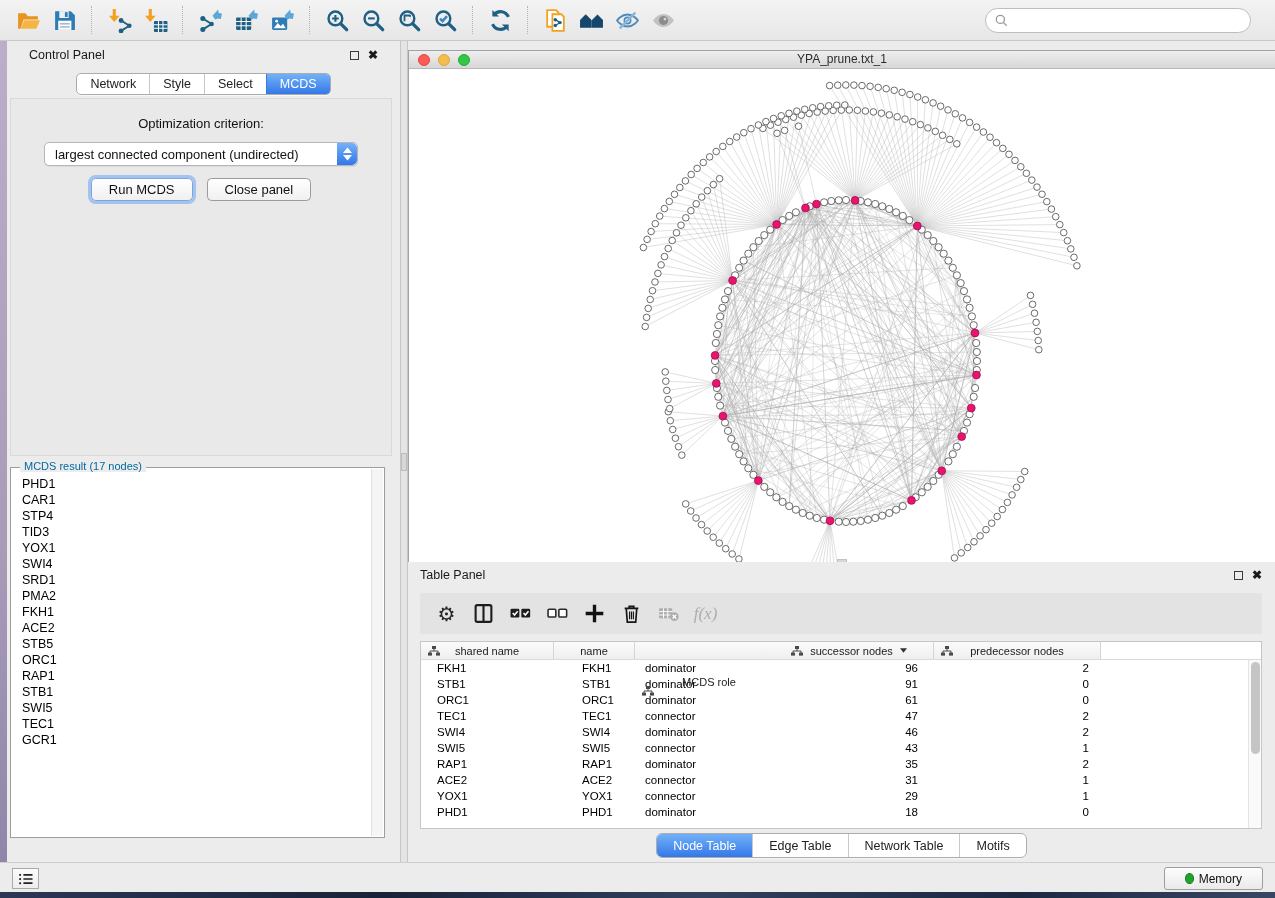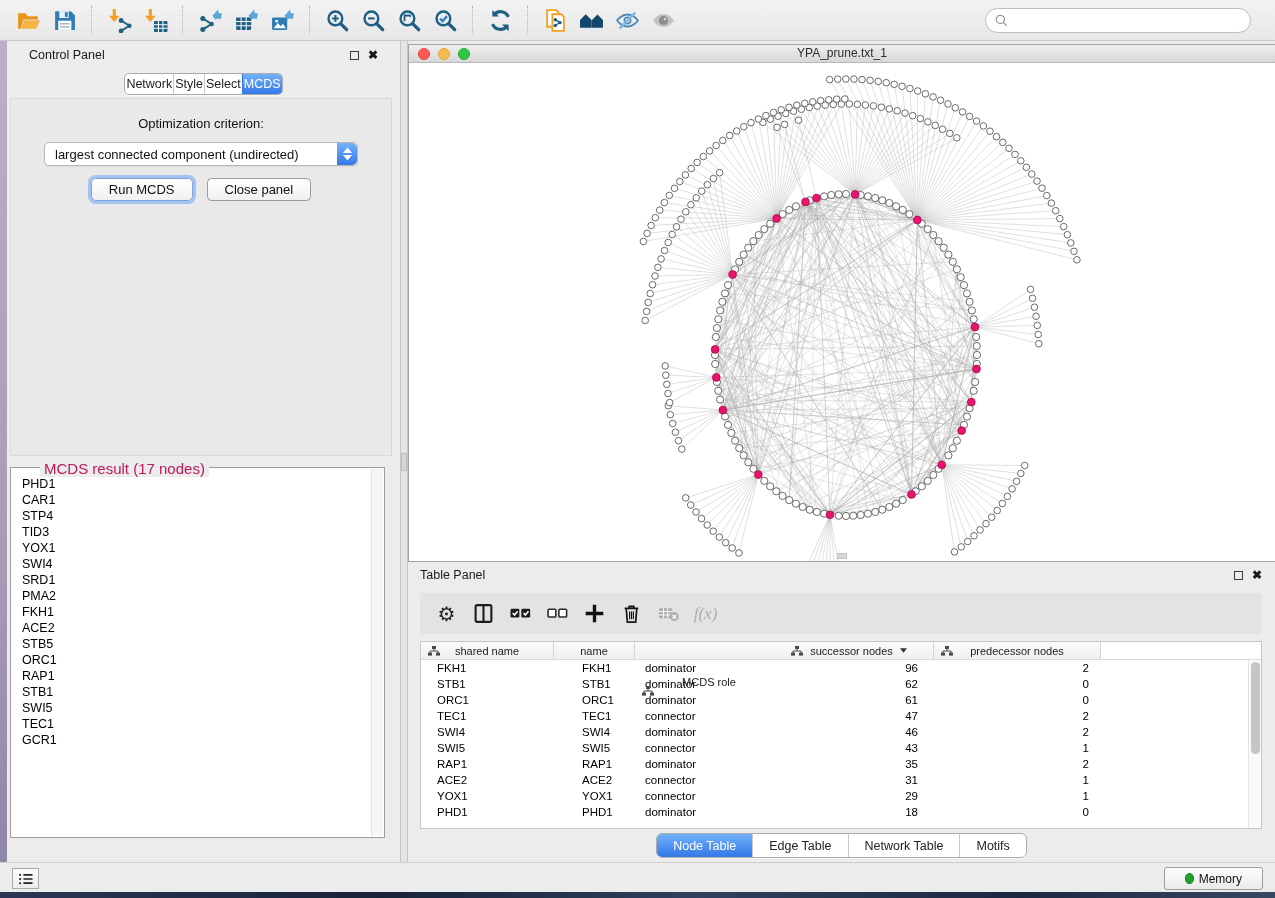--- a/index.html
+++ b/index.html
@@ -27,51 +27,51 @@
   
   .control-panel { position:absolute; left:7px; top:41px; width:393px; bottom:36px; background:#ECECEC; }
   .cp-header { height:28px; display:flex; align-items:center; padding:0 22px; }
   .panel-title { font-size:12.5px; color:#1a1a1a; }
   .panel-icons { margin-left:auto; display:flex; align-items:center; gap:9px; }
   .float-icon { width:9px; height:9px; border:1.6px solid #3a3a3a; display:inline-block; }
   .close-icon { font-size:12px; font-weight:bold; color:#1a1a1a; line-height:10px; }
 
   .seg { display:flex; border:1px solid #ACACAC; border-radius:5px; overflow:hidden; background:#fff; height:22px;
     box-shadow:0 1px 0 rgba(255,255,255,.6); }
-  .seg-item { padding:0 1px; font-size:12.5px; line-height:21px; border-left:1px solid #C8C8C8; color:#222; white-space:nowrap; }
+  .seg-item { padding:0 13px; font-size:12.5px; line-height:21px; border-left:1px solid #C8C8C8; color:#222; white-space:nowrap; }
   .seg-item:first-child { border-left:none; }
   .seg-item.active { background:linear-gradient(#71B1F9,#3478E8); color:#fff; border-left-color:#3478E8; }
   .cp-tabs { position:absolute; left:0; right:0; top:32px; display:flex; justify-content:center; }
 
   .cp-body { position:absolute; left:3px; right:8px; top:57px; height:358px; background:#E9E9E9;
     border:1px solid #D9D9D9; }
   .opt-label { text-align:center; margin-top:17px; font-size:13px; color:#111; }
   .select-row { position:relative; width:314px; height:24px; margin:11px auto 0; background:#fff;
     border:1px solid #B6B6B6; border-radius:5px; display:flex; align-items:center; padding-left:10px;
     font-size:13px; box-shadow:0 1px 1px rgba(0,0,0,.06); }
   .select-stepper { position:absolute; right:0; top:0; bottom:0; width:20px; border-radius:0 5px 5px 0;
     background:linear-gradient(#74B2FA,#3377E8); display:flex; flex-direction:column; align-items:center; justify-content:center; gap:2px; }
   .select-stepper svg { width:9px; height:6px; display:block; }
   .btn-row { display:flex; justify-content:center; gap:14px; margin-top:12px; }
   .aqua-btn { height:23px; padding:0 17px; font-size:13px; color:#111; background:linear-gradient(#FFFFFF,#F0F0F0);
     border:1px solid #9B9B9B; border-radius:4.5px; }
   .aqua-btn.focused { box-shadow:0 0 0 3px rgba(110,165,240,.55); border-color:#7AA4E2; }
 
   .result-box { position:absolute; left:3px; right:15px; top:426px; bottom:24px; border:1px solid #9D9D9D; background:#fff; }
-  .result-legend { position:absolute; top:-8px; left:9px; background:#ECECEC; padding:0 4px; font-size:15px; color:#be185d;margin-left:20px; }
+  .result-legend { position:absolute; top:-8px; left:9px; background:#ECECEC; padding:0 4px; font-size:11px; color:#0369a1; }
   .result-list { padding:8px 0 0 11px; font-size:12.5px; line-height:16px; color:#000; }
   .result-scroll { position:absolute; right:1px; top:1px; bottom:1px; width:12px; background:#F5F5F5; border-left:1px solid #E2E2E2; }
 
   .splitter { position:absolute; left:400px; top:41px; width:8px; bottom:36px; background:#E4E4E4;
     border-left:1px solid #C6C6C6; border-right:1px solid #C6C6C6; }
   .splitter-handle { position:absolute; top:412px; left:0; width:6px; height:18px; background:#D7D7D7; border:1px solid #BDBDBD; }
 
   
   .right-col { position:absolute; left:408px; right:0; top:41px; bottom:36px; }
-  .network-window { position:absolute; left:0; right:0; top:3px; height:518px;
+  .network-window { position:absolute; left:0; right:0; top:9px; height:518px;
     border:1px solid #9FA3A7; border-right:none; background:#fff; }
   .net-titlebar { height:18px; background:linear-gradient(#EFEFEF,#D7D7D7); border-bottom:1px solid #B8B8B8; position:relative; }
   .traffic { position:absolute; left:9px; top:3px; display:flex; gap:8px; }
   .light { width:12px; height:12px; border-radius:50%; }
   .light.red { background:#FC5B57; border:1px solid #E2463F; }
   .light.yellow { background:#F5BD4F; border:1px solid #DFA733; }
   .light.green { background:#33C748; border:1px solid #26A835; }
   .net-title { text-align:center; font-size:12px; line-height:17px; color:#2c2c2c; }
   .net-canvas { position:absolute; left:0; right:0; top:19px; bottom:0; overflow:hidden; background:#fff; }
   .canvas-handle { position:absolute; bottom:2px; left:50%; margin-left:-5px; width:10px; height:6px; background:#D8D8D8; border:1px solid #C2C2C2; }
@@ -1336,21 +1336,21 @@
             <div class="td" style="width: 133px; text-align: left; padding-left: 16px;">FKH1</div>
             <div class="td" style="width: 81px; text-align: left; padding-left: 28px;">FKH1</div>
             <div class="td" style="width: 149px; text-align: left; padding-left: 10px;">dominator</div>
             <div class="td" style="width: 150px; text-align: right; padding-right: 16px;">96</div>
             <div class="td" style="width: 167px; text-align: right; padding-right: 12px;">2</div>
           </div>
           <div class="tr">
             <div class="td" style="width: 133px; text-align: left; padding-left: 16px;">STB1</div>
             <div class="td" style="width: 81px; text-align: left; padding-left: 28px;">STB1</div>
             <div class="td" style="width: 149px; text-align: left; padding-left: 10px;">dominator</div>
-            <div class="td" style="width: 150px; text-align: right; padding-right: 16px;">62</div>
+            <div class="td" style="width: 150px; text-align: right; padding-right: 16px;">91</div>
             <div class="td" style="width: 167px; text-align: right; padding-right: 12px;">0</div>
           </div>
           <div class="tr">
             <div class="td" style="width: 133px; text-align: left; padding-left: 16px;">ORC1</div>
             <div class="td" style="width: 81px; text-align: left; padding-left: 28px;">ORC1</div>
             <div class="td" style="width: 149px; text-align: left; padding-left: 10px;">dominator</div>
             <div class="td" style="width: 150px; text-align: right; padding-right: 16px;">61</div>
             <div class="td" style="width: 167px; text-align: right; padding-right: 12px;">0</div>
           </div>
           <div class="tr">

